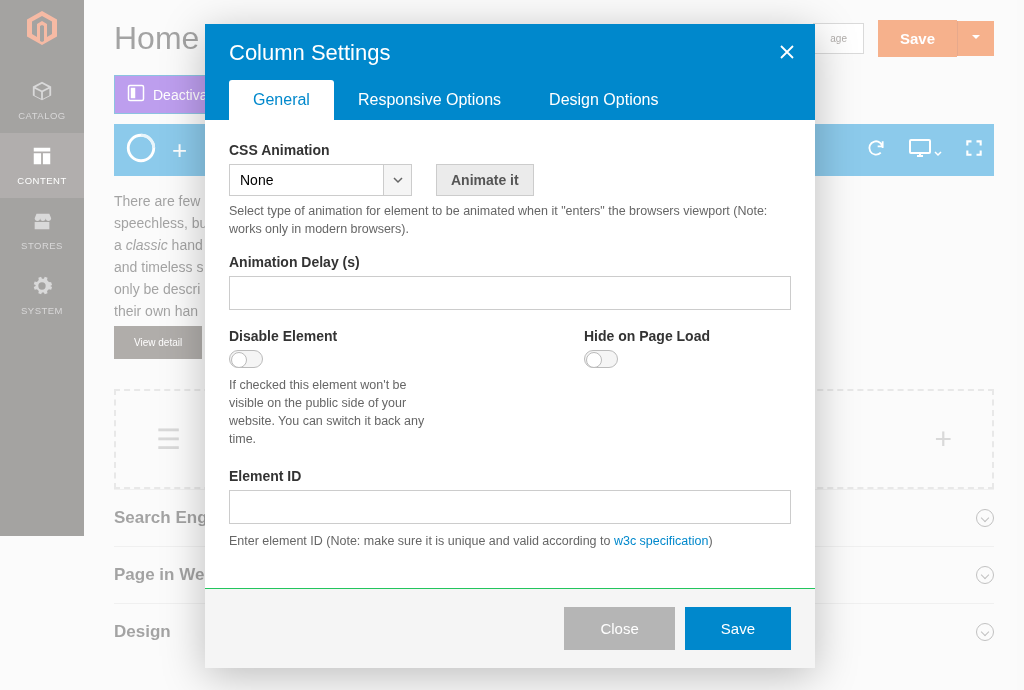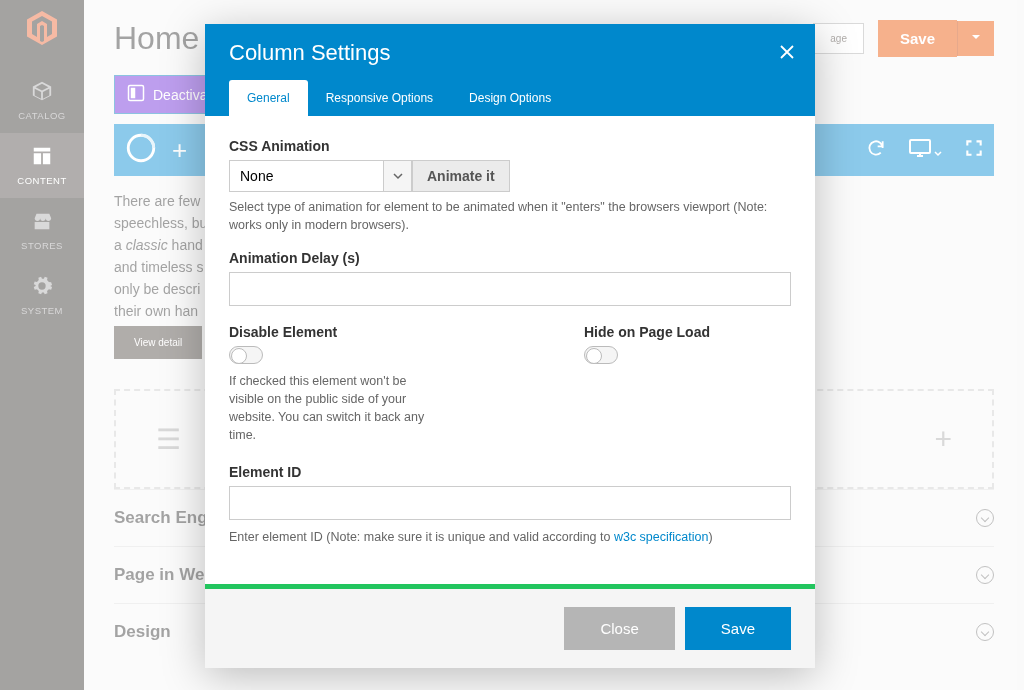--- a/index.html
+++ b/index.html
@@ -1,17 +1,17 @@
 <!DOCTYPE html>
 <html><head>
 <meta charset="utf-8">
 <style>
 *{box-sizing:border-box;margin:0;padding:0;font-family:'Helvetica Neue',Arial,sans-serif}
 body{background:#f5f5f5;width:1024px;height:690px;overflow:hidden;position:relative}
-.sidebar{position:absolute;left:0;top:0;width:84px;height:690px;background:#373330;display:flex;flex-direction:column;align-items:center;padding-top:8px}
+.sidebar{position:absolute;left:0;top:0;width:84px;height:536px;background:#373330;display:flex;flex-direction:column;align-items:center;padding-top:8px}
 .logo{width:40px;height:40px;display:flex;align-items:center;justify-content:center;margin-bottom:20px}
 .nav-item{width:100%;display:flex;flex-direction:column;align-items:center;padding:12px 0;color:#aaa;font-size:9.5px;letter-spacing:0.5px;cursor:pointer}
 .nav-item.active{background:#524d49;color:#fff}
 .nav-item .nav-ico{margin-bottom:6px}
 .main{position:absolute;left:84px;top:0;right:0;bottom:0;padding:20px 30px}
 .pg-header{display:flex;justify-content:space-between;align-items:center;margin-bottom:18px}
 .pg-title{font-size:32px;font-weight:400;color:#333}
 .hdr-actions{display:flex;align-items:center;gap:0}
 .hdr-back{background:#fff;border:1px solid #adadad;padding:9px 16px;font-size:10px;color:#514943}
 .hdr-save{background:#eb5202;color:#fff;border:none;padding:10px 22px;font-size:15px;font-weight:600}
@@ -27,39 +27,39 @@
 .placeholder-box{margin-top:30px;border:2px dashed #ccc;height:100px;display:flex;align-items:center;justify-content:space-between;padding:0 40px}
 .accordion-row{border-top:1px solid #ddd;padding:18px 0;display:flex;justify-content:space-between;align-items:center}
 .accordion-row:first-of-type{margin-top:20px}
 .acc-lbl{font-size:17px;font-weight:700;color:#333}
 .backdrop{position:absolute;inset:0;background:rgba(255,255,255,0.55)}
 .modal{position:absolute;left:205px;top:24px;width:610px;background:#fff;box-shadow:0 8px 40px rgba(0,0,0,0.25);display:flex;flex-direction:column}
 .modal-hd{background:#0088cc;color:#fff;padding:16px 24px 0 24px}
 .modal-title{font-size:22px;font-weight:400;margin-bottom:14px}
 .modal-close{position:absolute;right:18px;top:18px;cursor:pointer}
 .modal-tabs{display:flex;gap:0}
-.modal-tab{padding:11px 18px;font-size:12px;color:#fff;cursor:pointer}
+.modal-tab{padding:11px 24px;font-size:16px;color:#fff;cursor:pointer}
 .modal-tab.active{background:#fff;color:#0088cc;border-radius:3px 3px 0 0}
 .modal-body{padding:22px 24px;background:#fff}
 .fld-lbl{font-size:14px;font-weight:600;color:#333;margin-bottom:6px;display:block}
-.row-anim{display:flex;gap:0;margin-bottom:6px}
+.row-anim{display:flex;gap:24px;margin-bottom:6px}
 .sel-wrap{display:flex}
 .sel{border:1px solid #ccc;padding:7px 10px;font-size:14px;width:155px;background:#fff}
 .sel-caret{border:1px solid #ccc;border-left:none;background:#f5f5f5;width:28px;display:flex;align-items:center;justify-content:center}
 .btn-anim{background:#ebebeb;border:1px solid #ccc;padding:7px 14px;font-size:14px;font-weight:600;color:#555}
 .help{font-size:12.5px;color:#666;line-height:18px;margin-bottom:16px}
 .row-2{display:flex;gap:30px;margin-bottom:18px}
 .col{flex:1}
 .txt-in{width:100%;border:1px solid #ccc;padding:8px 10px;font-size:14px}
 .row-toggle{display:flex;gap:40px;margin-bottom:4px}
 .col-t{flex:1}
 .toggle{width:34px;height:18px;border:1px solid #bbb;border-radius:10px;background:#f5f5f5;position:relative;margin-top:4px;margin-bottom:8px}
 .toggle::after{content:'';position:absolute;left:1px;top:1px;width:14px;height:14px;border-radius:50%;background:#fff;border:1px solid #bbb}
 .link{color:#0088cc;text-decoration:none}
-.modal-ft{background:#f5f5f5;padding:18px 24px;display:flex;justify-content:flex-end;gap:10px;border-top:5px solid #22c55e}
+.modal-ft{background:#f5f5f5;padding:18px 24px;display:flex;justify-content:flex-end;gap:10px;border-top:1px solid #22c55e}
 .btn-close{background:#b5b5b5;color:#fff;border:none;padding:13px 36px;font-size:15px}
 .btn-save{background:#0088cc;color:#fff;border:none;padding:13px 36px;font-size:15px}
 .chev-down{display:inline-block;width:18px;height:18px;border:1.5px solid #777;border-radius:50%;position:relative}
 .chev-down::after{content:'';position:absolute;left:5px;top:5px;width:5px;height:5px;border-right:1.5px solid #777;border-bottom:1.5px solid #777;transform:rotate(45deg)}
 </style>
 </head>
 <body>
 
 <div class="sidebar">
   <div class="logo">

